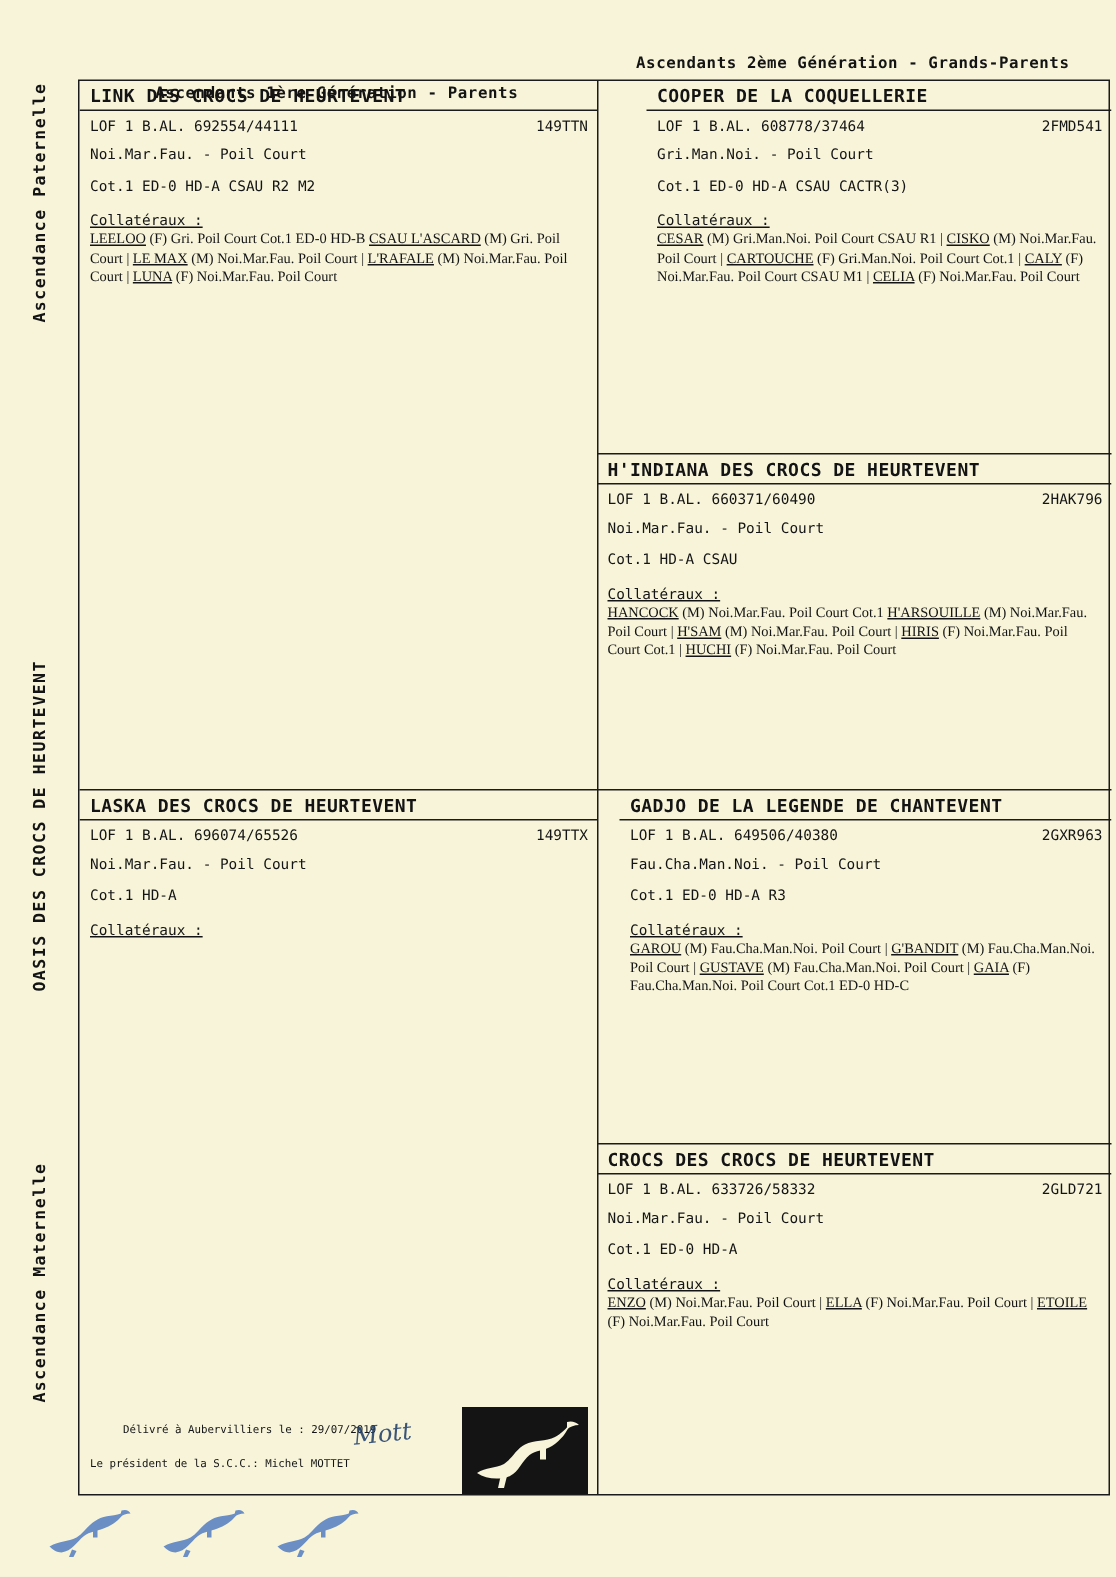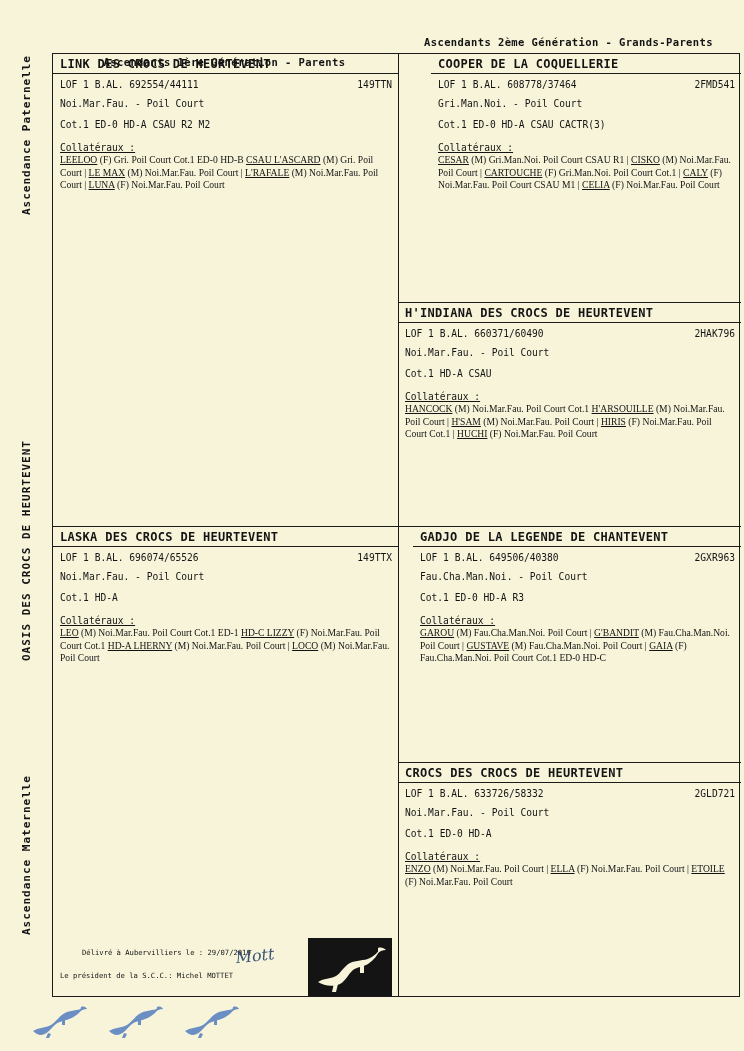--- a/index.html
+++ b/index.html
@@ -239,21 +239,20 @@
 
     <div class="cell left cell-border-top" style="top:472px; height:472px;">
       <div class="dog-title">LASKA DES CROCS DE HEURTEVENT</div>
       <div class="row-lof">
         <span>LOF 1 B.AL. 696074/65526</span>
         <span>149TTX</span>
       </div>
       <div class="line">Noi.Mar.Fau. - Poil Court</div>
       <div class="line">Cot.1 HD-A</div>
       <div class="coll-title">Collatéraux :</div>
-      <div class="coll-body"><u>LEO</u> (M) Noi.Mar.Fau. Poil Court Cot.1 ED-1 <u>HD-C LIZZY</u> (F) Noi.Mar.Fau. Poil Court Cot.1 <u>HD-A LHERNY</u> (M) Noi.Mar.Fau. Poil Court | <u>LOCO</u> (M) Noi.Mar.Fau. Poil Court</div>
     </div>
 
     <div class="cell right cell-border-top" style="top:472px; height:236px;padding-left:22px;">
       <div class="dog-title">GADJO DE LA LEGENDE DE CHANTEVENT</div>
       <div class="row-lof">
         <span>LOF 1 B.AL. 649506/40380</span>
         <span>2GXR963</span>
       </div>
       <div class="line">Fau.Cha.Man.Noi. - Poil Court</div>
       <div class="line">Cot.1 ED-0 HD-A R3</div>

